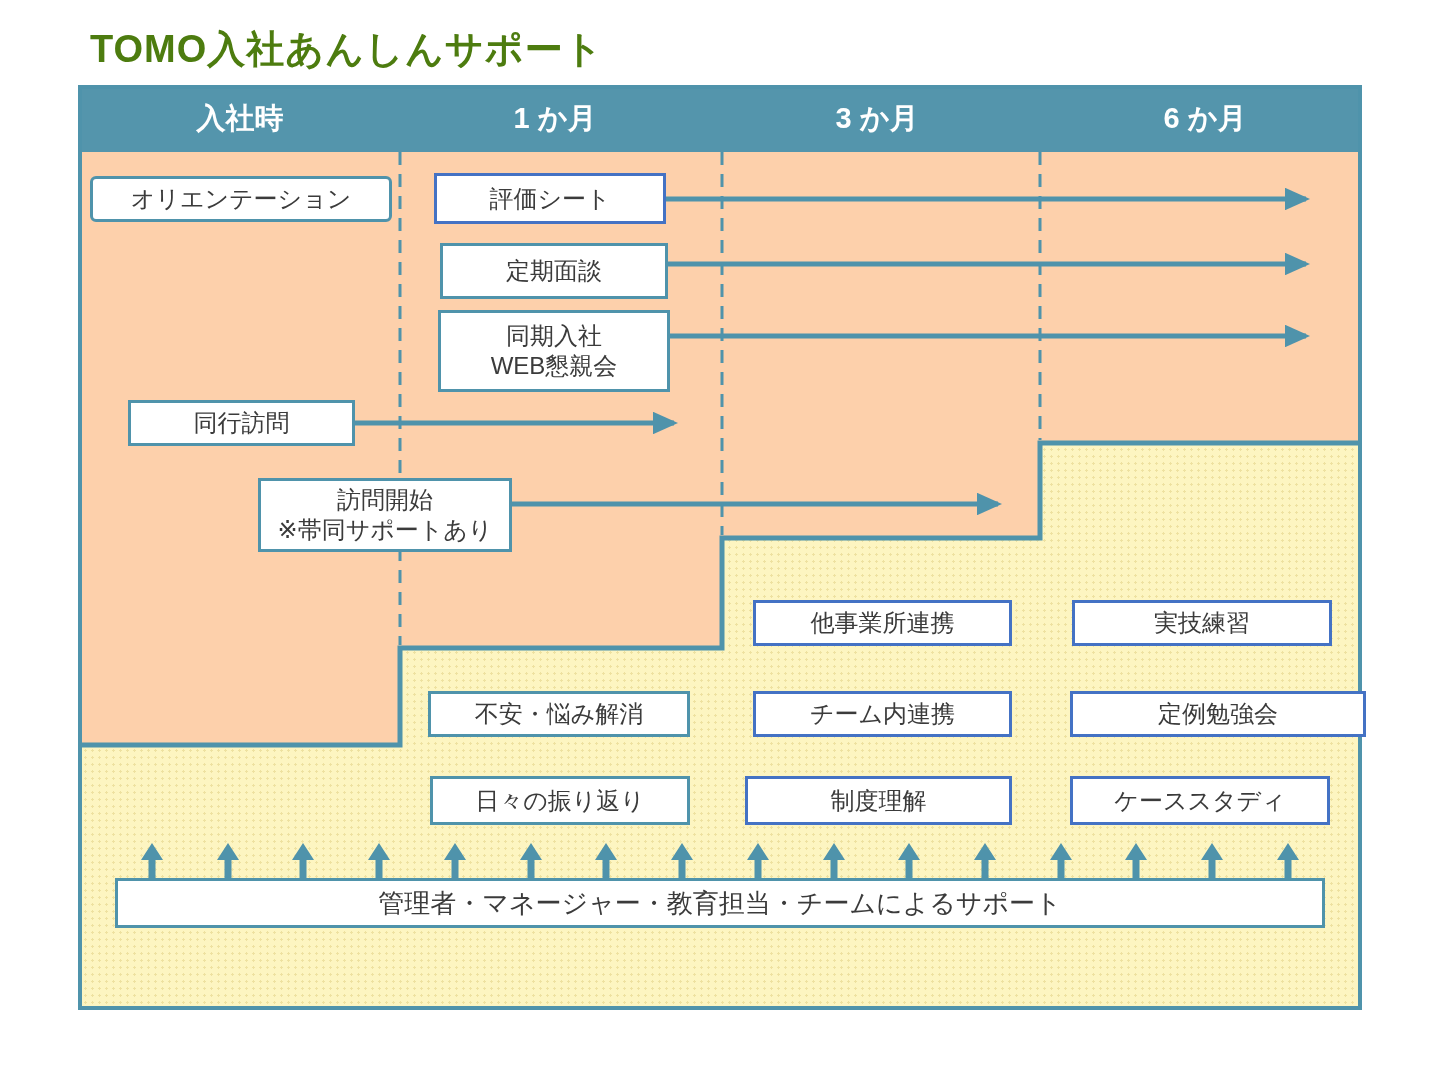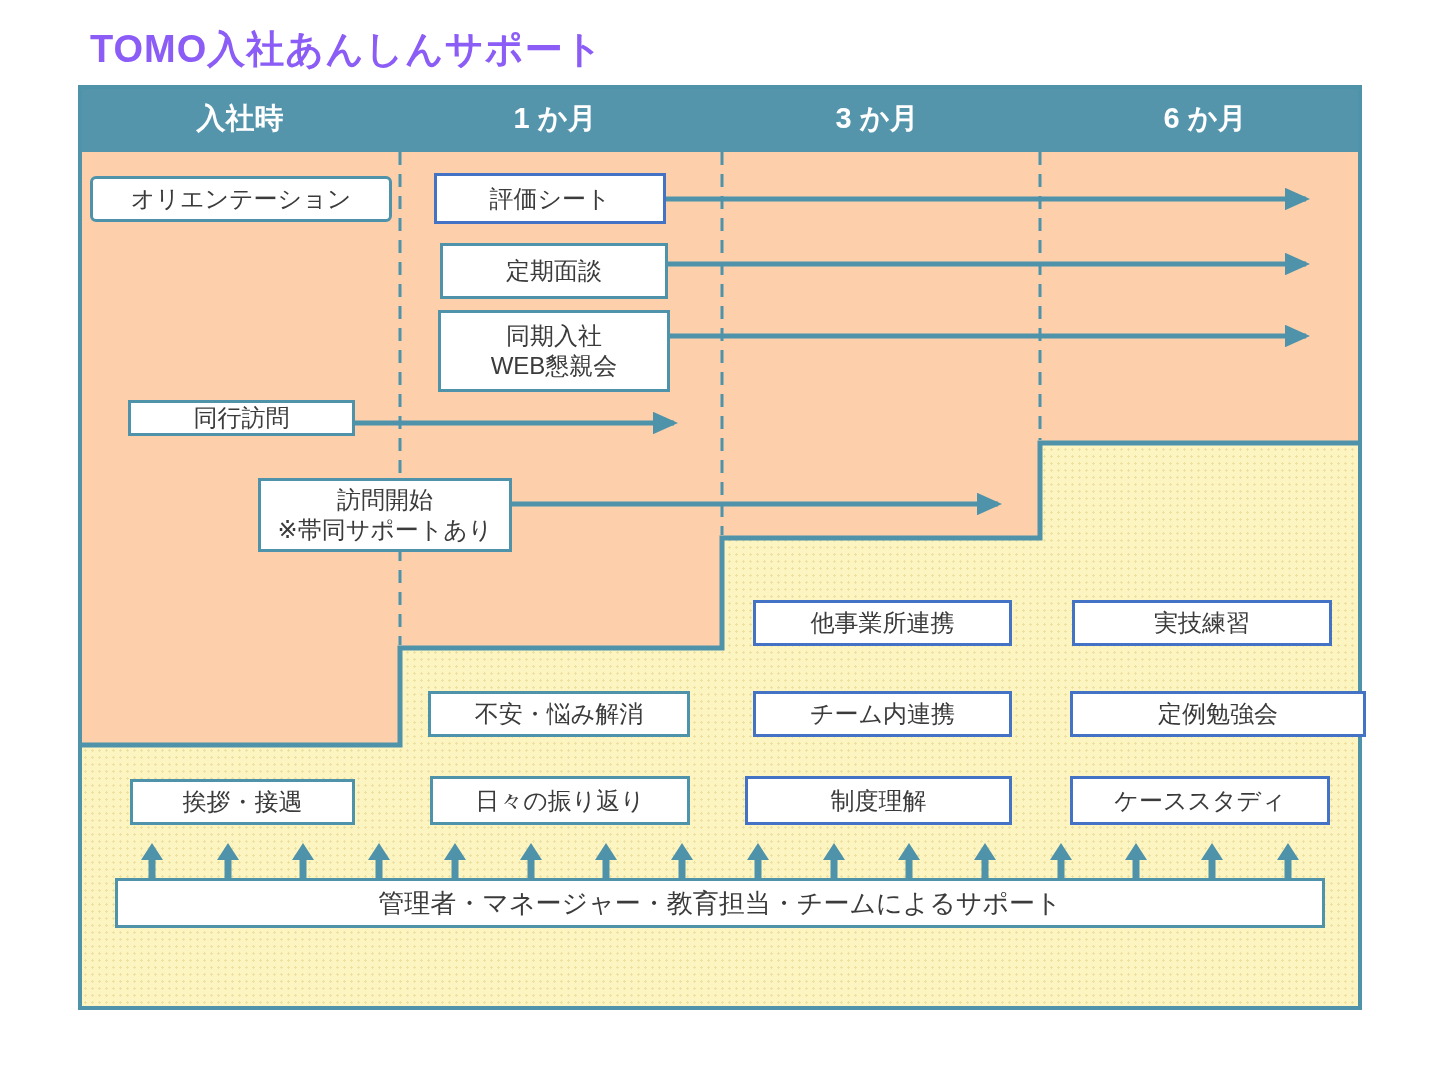--- a/index.html
+++ b/index.html
@@ -3,21 +3,21 @@
 <meta charset="utf-8">
 <style>
   html,body{margin:0;padding:0;background:#ffffff;}
   body{
     width:1440px;height:1080px;position:relative;overflow:hidden;
     font-family:"Liberation Sans","DejaVu Sans",sans-serif;
     -webkit-font-smoothing:antialiased;
   }
   .page-title{
     position:absolute;left:90px;top:24px;
-    font-size:38px;font-weight:bold;color:#8b5cf6;letter-spacing:1px;
+    font-size:38px;font-weight:bold;color:#4d7c0f;letter-spacing:1px;
   }
   .diagram{
     position:absolute;left:78px;top:85px;width:1284px;height:925px;
     box-sizing:border-box;border:4px solid #4f93ab;
     background-color:#fdf5c1;
     background-image:radial-gradient(circle,rgba(219,199,120,0.45) 1px,rgba(0,0,0,0) 1.3px);
     background-size:7px 7px;
   }
   .header-band{
     position:absolute;left:0;top:0;width:1276px;height:63px;background:#5495ac;
@@ -102,33 +102,32 @@
     <span class="header-label" style="left:1123px;">6 か月</span>
   </div>
 
   <div class="pbox teal" style="left:8px;top:87px;width:302px;height:46px;border-radius:6px;">オリエンテーション</div>
   <div class="pbox blue" style="left:352px;top:84px;width:232px;height:51px;">評価シート</div>
   <div class="pbox teal" style="left:358px;top:154px;width:228px;height:56px;">定期面談</div>
   <div class="pbox teal" style="left:356px;top:221px;width:232px;height:82px;">
     <span>同期入社</span>
     <span>WEB懇親会</span>
   </div>
-  <div class="pbox teal" style="left:46px;top:311px;width:227px;height:36px;text-align:right;">同行訪問</div>
+  <div class="pbox teal" style="left:46px;top:311px;width:227px;height:46px;text-align:right;">同行訪問</div>
   <div class="pbox teal" style="left:176px;top:389px;width:254px;height:74px;">
     <span>訪問開始</span>
     <span class="note">※帯同サポートあり</span>
   </div>
 
   <div class="pbox blue" style="left:671px;top:511px;width:259px;height:46px;">他事業所連携</div>
   <div class="pbox blue" style="left:990px;top:511px;width:260px;height:46px;">実技練習</div>
 
   <div class="pbox teal" style="left:346px;top:602px;width:262px;height:46px;">不安・悩み解消</div>
   <div class="pbox blue" style="left:671px;top:602px;width:259px;height:46px;">チーム内連携</div>
   <div class="pbox blue" style="left:988px;top:602px;width:296px;height:46px;">定例勉強会</div>
 
-  <div class="pbox teal" style="left:48px;top:690px;width:225px;height:46px;">挨拶・接遇</div>
   <div class="pbox blue" style="left:663px;top:687px;width:267px;height:49px;">制度理解</div>
   <div class="pbox teal" style="left:348px;top:687px;width:260px;height:49px;">日々の振り返り</div>
   <div class="pbox blue" style="left:988px;top:687px;width:260px;height:49px;">ケーススタディ</div>
 
   <div class="support-bar" style="top:789px;">管理者・マネージャー・教育担当・チームによるサポート</div>
 
 </div>
 
 </body></html>

